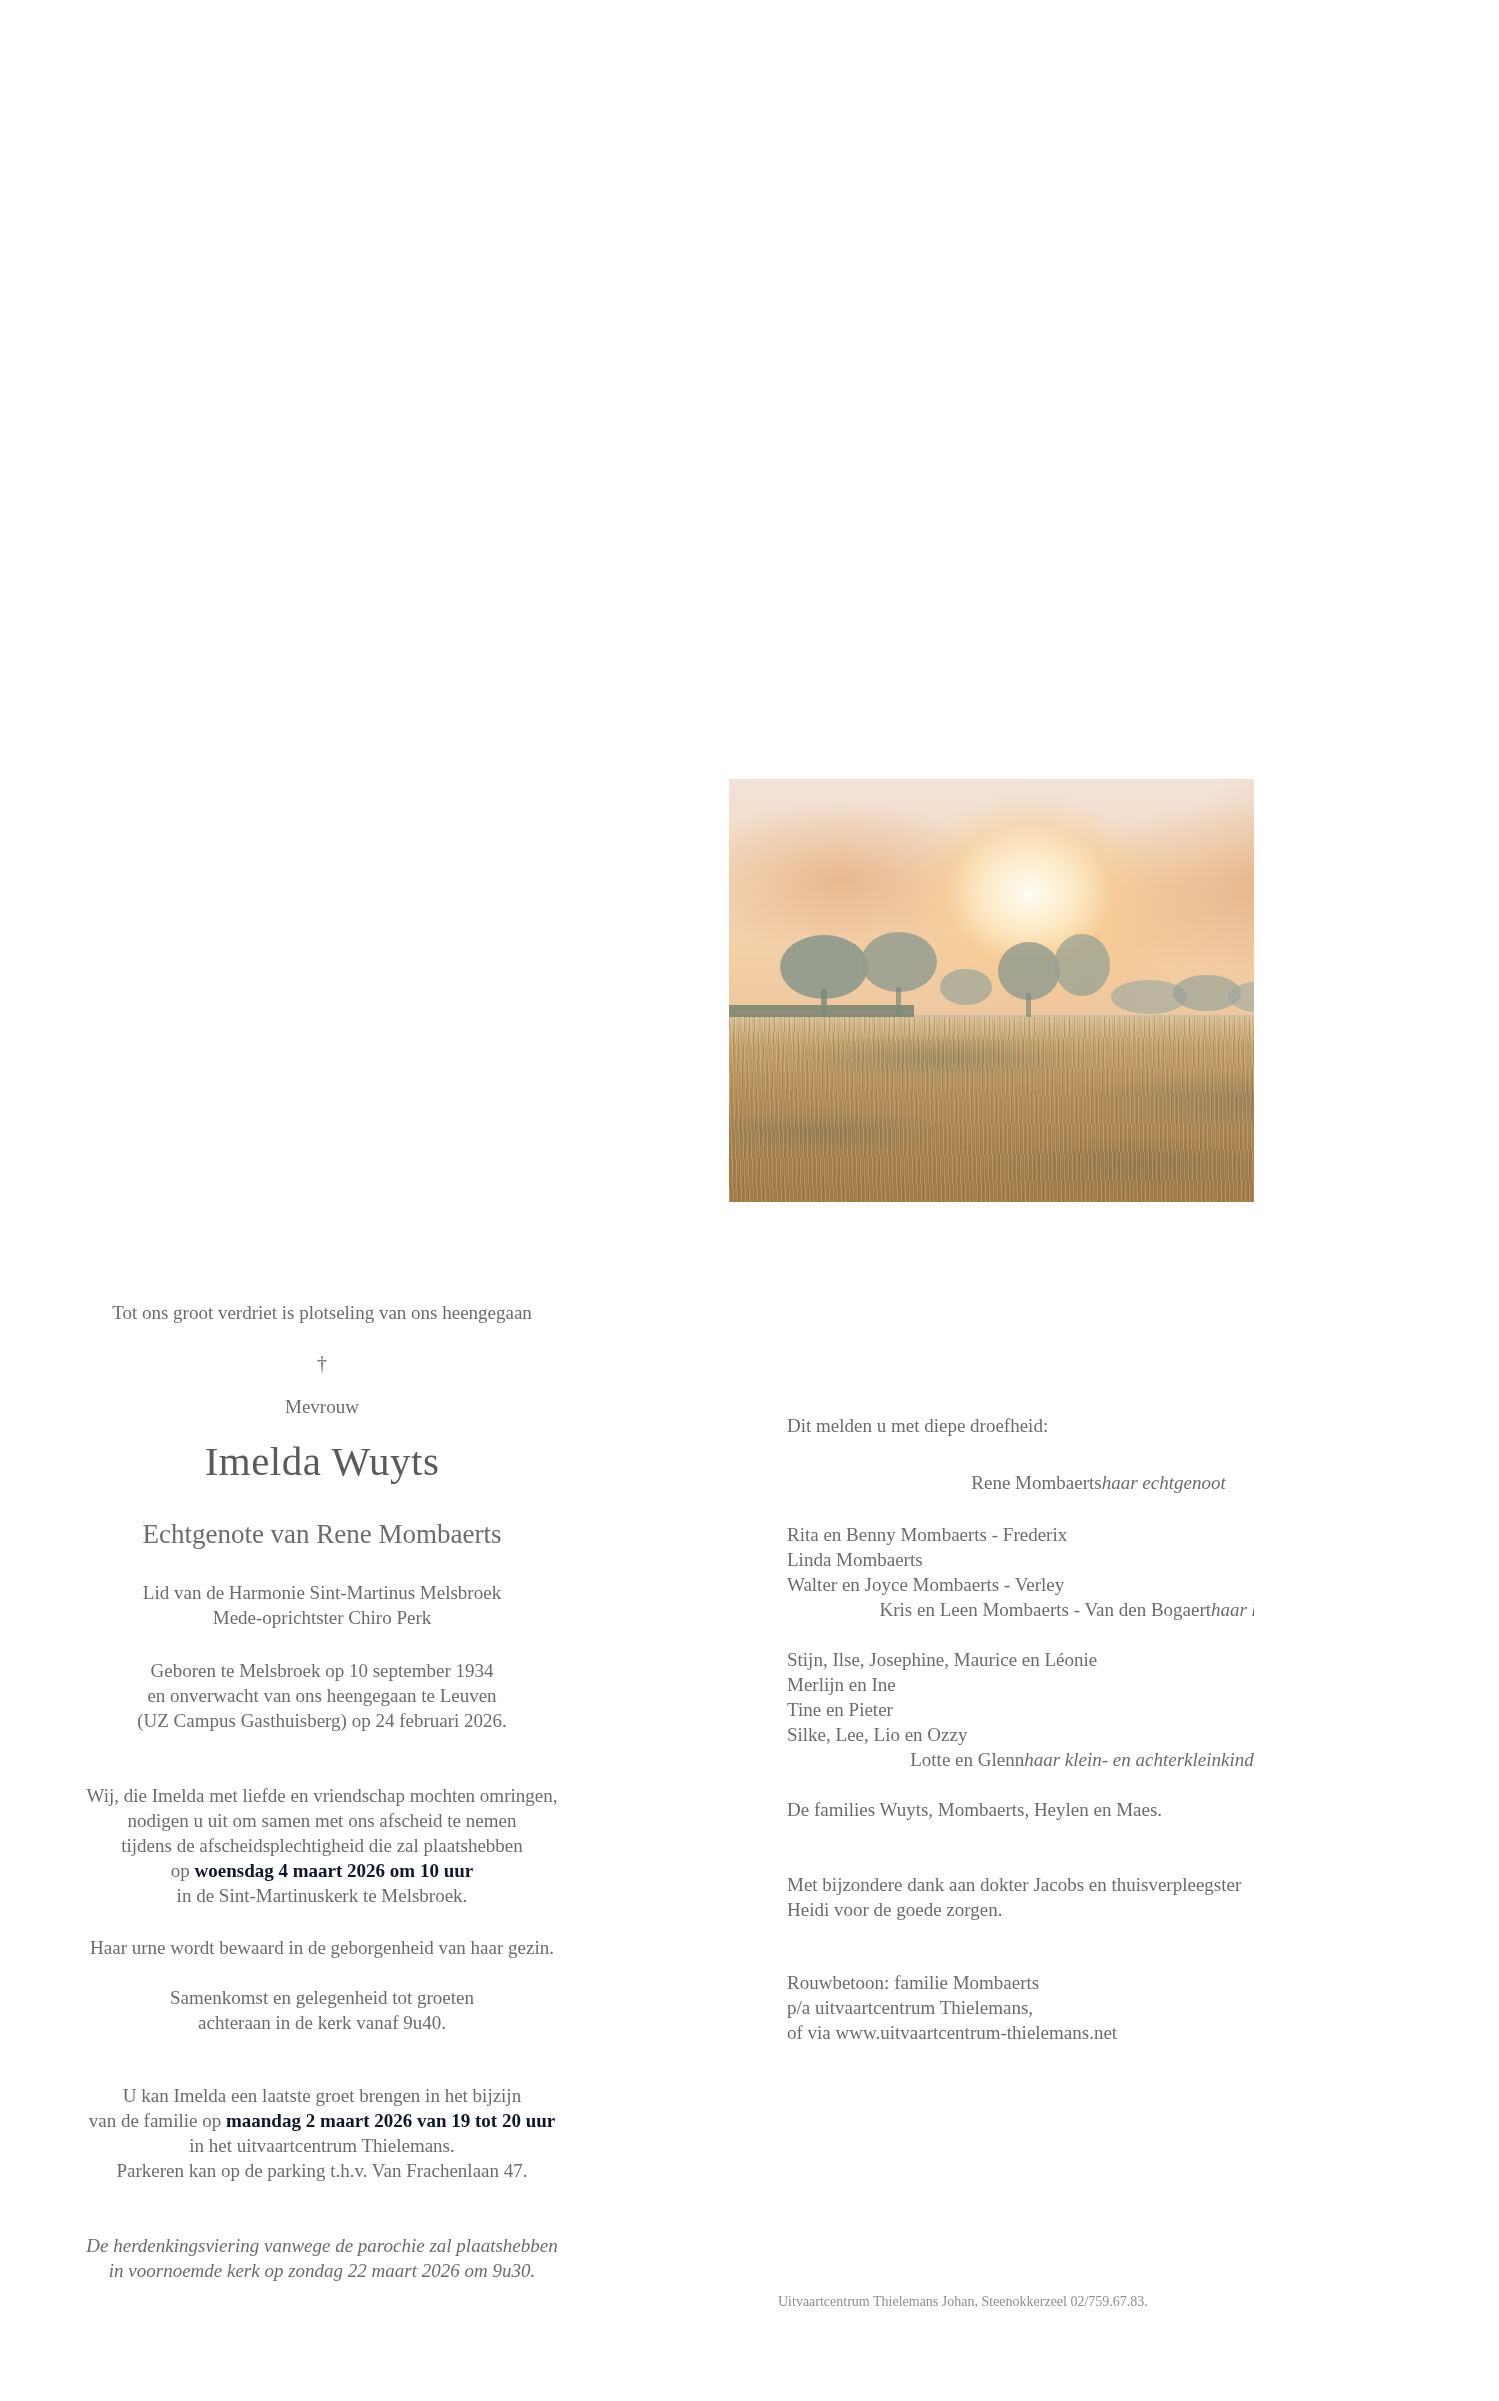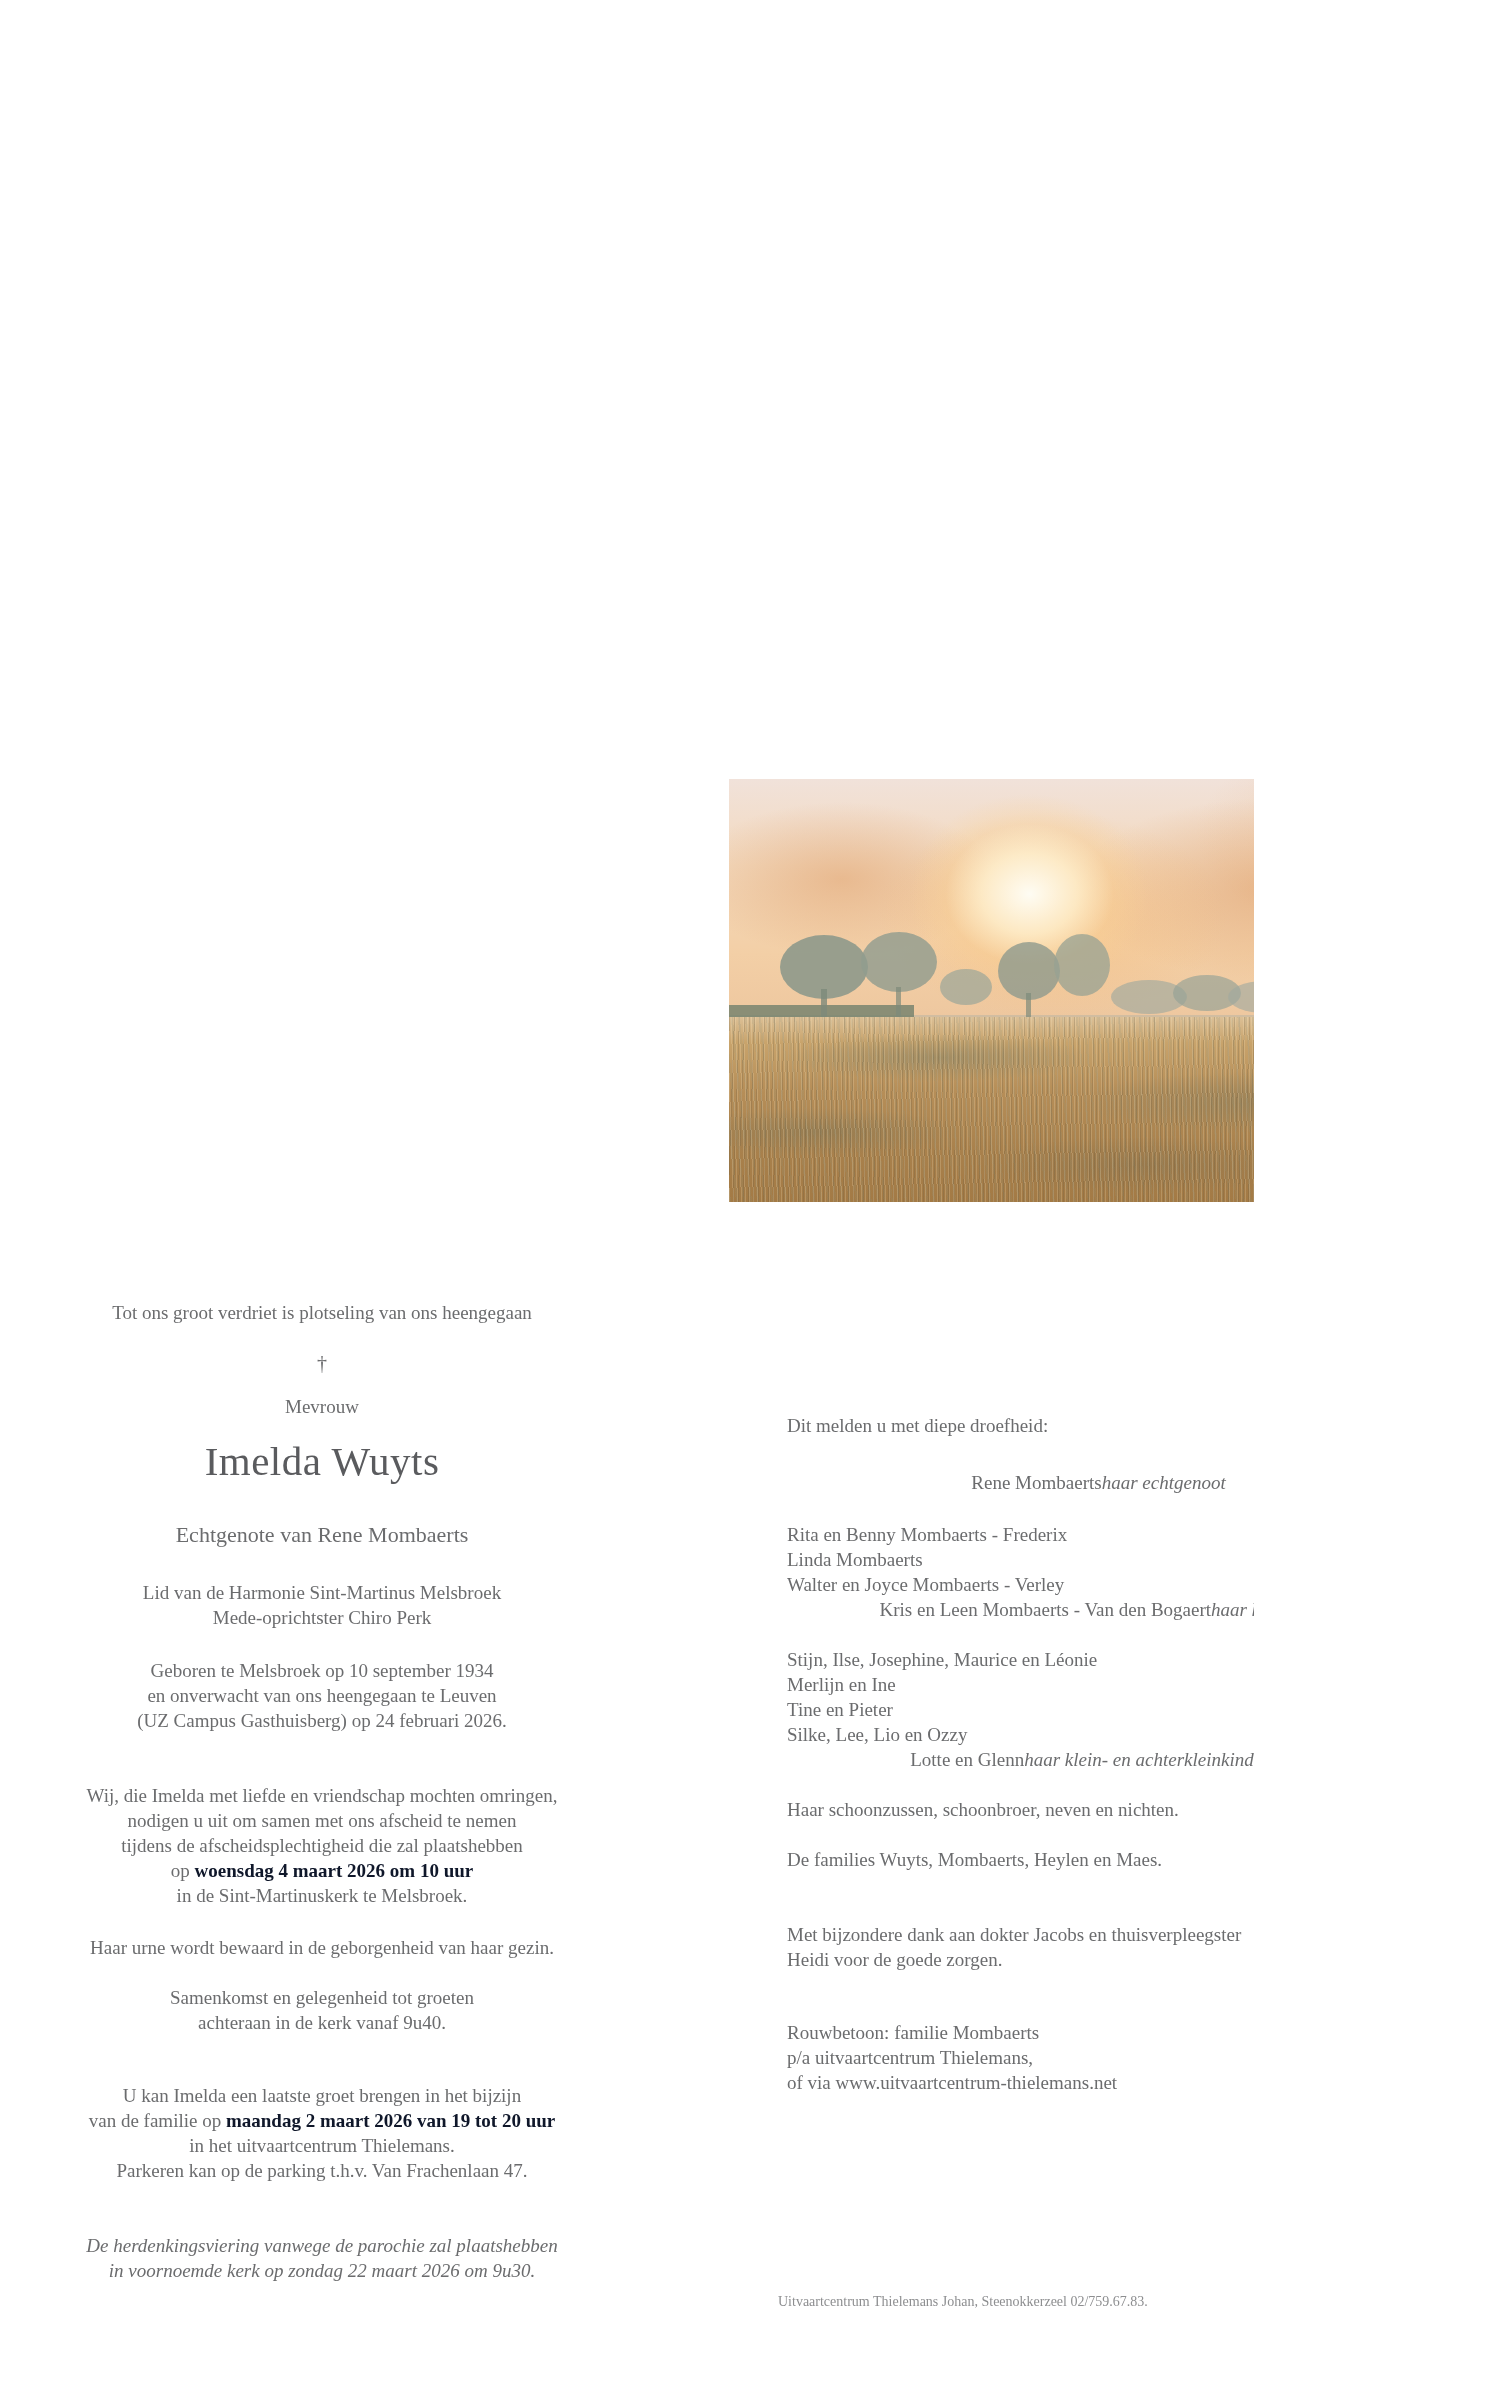--- a/index.html
+++ b/index.html
@@ -37,21 +37,21 @@
       repeating-linear-gradient(92deg, rgba(96,86,64,0.22) 0 1px, rgba(96,86,64,0) 1px 5px),
       repeating-linear-gradient(84deg, rgba(142,150,128,0.16) 0 2px, rgba(142,150,128,0) 2px 7px);
   }
   
   .t{font-size:19px;line-height:25px;}
   #left{position:absolute;left:22px;top:1300px;width:600px;text-align:center;}
   #left p{margin:0;}
   .cross{margin-top:26px !important;font-size:20px;}
   .mevrouw{margin-top:18px !important;}
   .name{margin-top:16px !important;font-size:41px;line-height:52px;color:#5a5b5e;letter-spacing:0.5px;}
-  .subtitle{margin-top:34px !important;font-size:22px;line-height:27px;text-align:center;}
+  .subtitle{margin-top:34px !important;font-size:27px;line-height:27px;text-align:center;}
   .memberships{margin-top:32px !important;}
   .born{margin-top:28px !important;}
   .invite{margin-top:50px !important;}
   .urn{margin-top:27px !important;}
   .gather{margin-top:25px !important;}
   .visit{margin-top:48px !important;}
   .memorial{margin-top:50px !important;font-style:italic;}
   .b{font-weight:bold;color:#0f172a;}
   #right{position:absolute;left:787px;top:1413px;width:623px;text-align:left;}
   #right p{margin:0;}
@@ -155,21 +155,20 @@
       <p class="t">Stijn, Ilse, Josephine, Maurice en Léonie</p>
       <p class="t">Merlijn en Ine</p>
       <p class="t">Tine en Pieter</p>
       <p class="t">Silke, Lee, Lio en Ozzy</p>
       <div class="row t">
         <span>Lotte en Glenn</span>
         <span class="role">haar klein- en achterkleinkinderen</span>
       </div>
     </div>
 
-    <p class="t mt25">Haar schoonzussen, schoonbroer, neven en nichten.</p>
     <p class="t mt25">De families Wuyts, Mombaerts, Heylen en Maes.</p>
 
     <div class="mt50">
       <p class="t">Met bijzondere dank aan dokter Jacobs en thuisverpleegster</p>
       <p class="t">Heidi voor de goede zorgen.</p>
     </div>
 
     <div class="mt48">
       <p class="t">Rouwbetoon: familie Mombaerts</p>
       <p class="t">p/a uitvaartcentrum Thielemans,</p>

